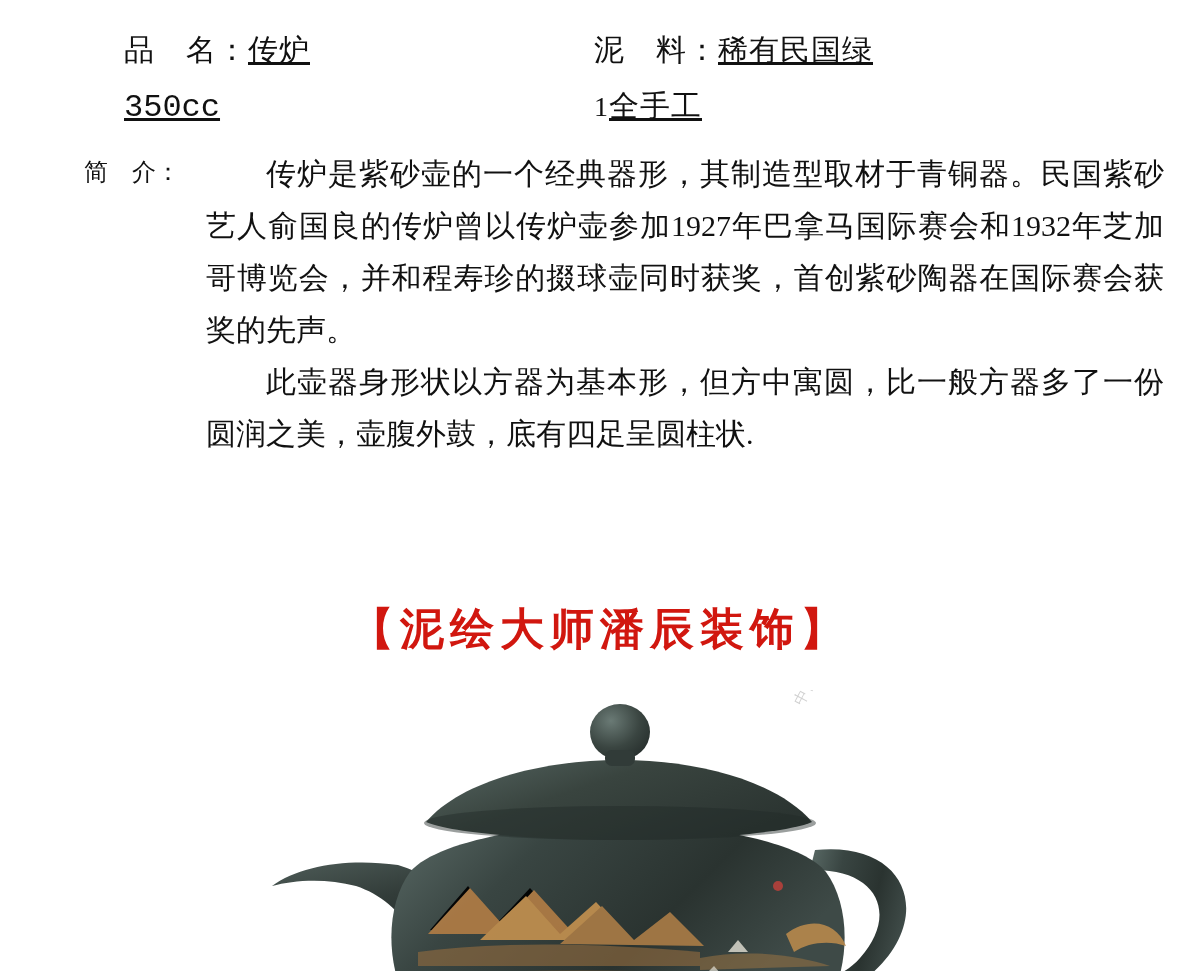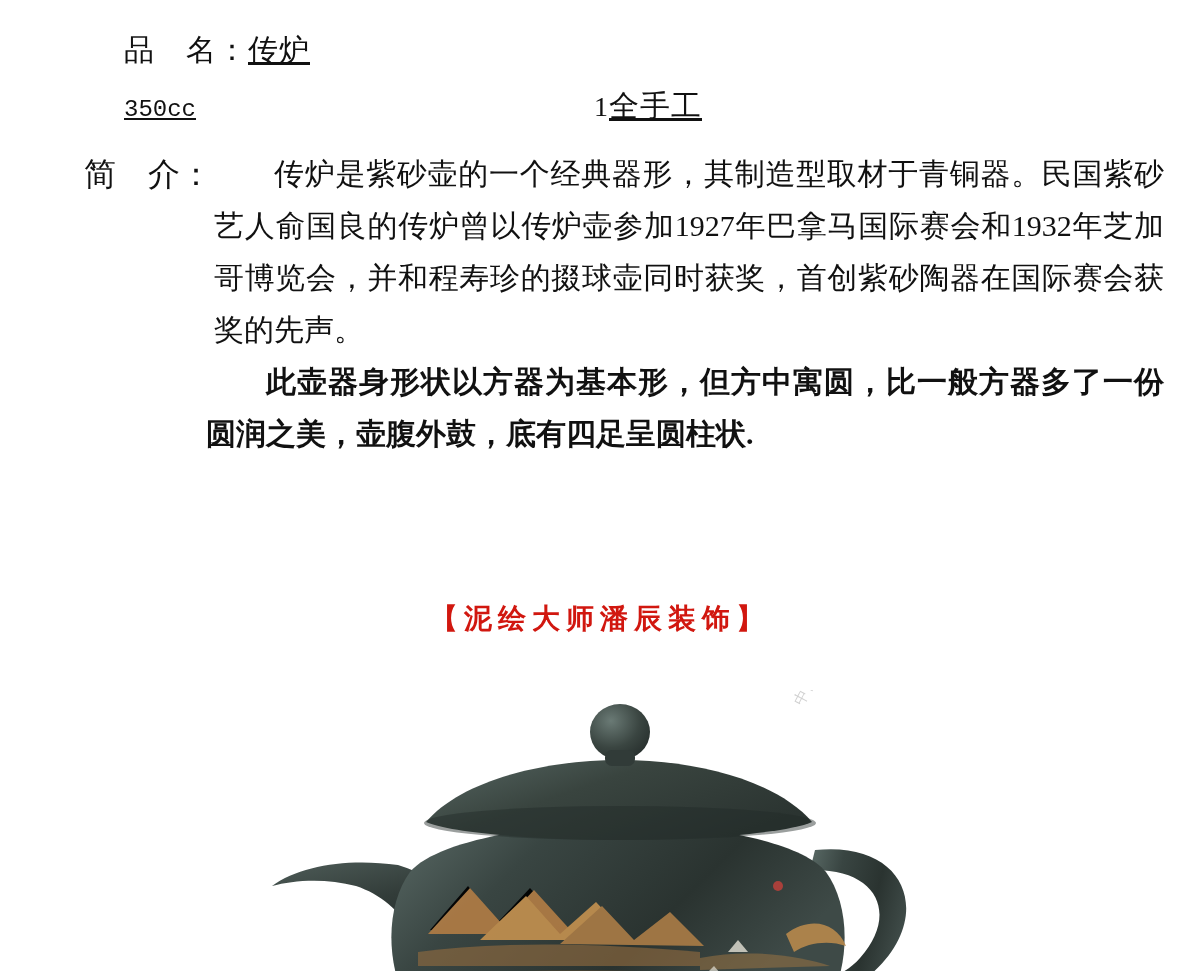--- a/index.html
+++ b/index.html
@@ -50,21 +50,21 @@
   }
   .spec-label {
     white-space: pre;
   }
   .spec-value {
     white-space: pre;
     text-decoration: underline;
   }
   .value-latin {
     font-family: "Liberation Mono", "DejaVu Sans Mono", monospace;
-    font-size: 24px;
+    font-size: 32px;
     letter-spacing: 0;
   }
   .prefix-num {
     font-family: "Liberation Serif", serif;
     font-size: 28px;
   }
 
   
   .desc-block {
     position: absolute;
@@ -72,50 +72,49 @@
     top: 148px;
     width: 1080px;
     font-size: 30px;
     line-height: 52px;
   }
   .desc-label {
     position: absolute;
     left: 0;
     top: 0;
     white-space: pre;
-    font-size: 32px;
+    font-size: 24px;
+    font-family: Liberation Mono, monospace;
   }
   .desc-body {
     margin-left: 122px;
     width: 958px;
     text-align: justify;
     text-justify: inter-ideograph;
   }
   .desc-para {
     margin: 0;
     text-indent: 60px;
   }
   .desc-para.first {
     text-indent: 60px;
-    margin-left: 8px;
   }
   .desc-para + .desc-para {
     margin-top: 0;
-    font-weight: bold;
   }
 
   
   .banner {
     position: absolute;
     top: 600px;
     left: 0;
     width: 1200px;
     text-align: center;
     color: #d1170f;
-    font-size: 28px;
+    font-size: 44px;
     letter-spacing: 6px;
     font-weight: bold;
     font-family: "Liberation Serif", "DejaVu Serif", serif;
   }
 
   
   .photo-area {
     position: absolute;
     left: 0;
     top: 690px;
@@ -151,20 +150,24 @@
 <body>
 
 <div class="page">
 
   <div class="spec-block">
 
     <div class="spec-row">
       <div class="spec-cell left">
         <span class="spec-label">品　名：</span>
         <span class="spec-value">传炉</span>
+      </div>
+      <div class="spec-cell right">
+        <span class="spec-label">泥　料：</span>
+        <span class="spec-value">稀有民国绿</span>
       </div>
     </div>
 
     <div class="spec-row">
       <div class="spec-cell left">
         <span class="spec-value value-latin">350cc</span>
       </div>
       <div class="spec-cell right">
         <span class="prefix-num">1</span>
         <span class="spec-value">全手工</span>

